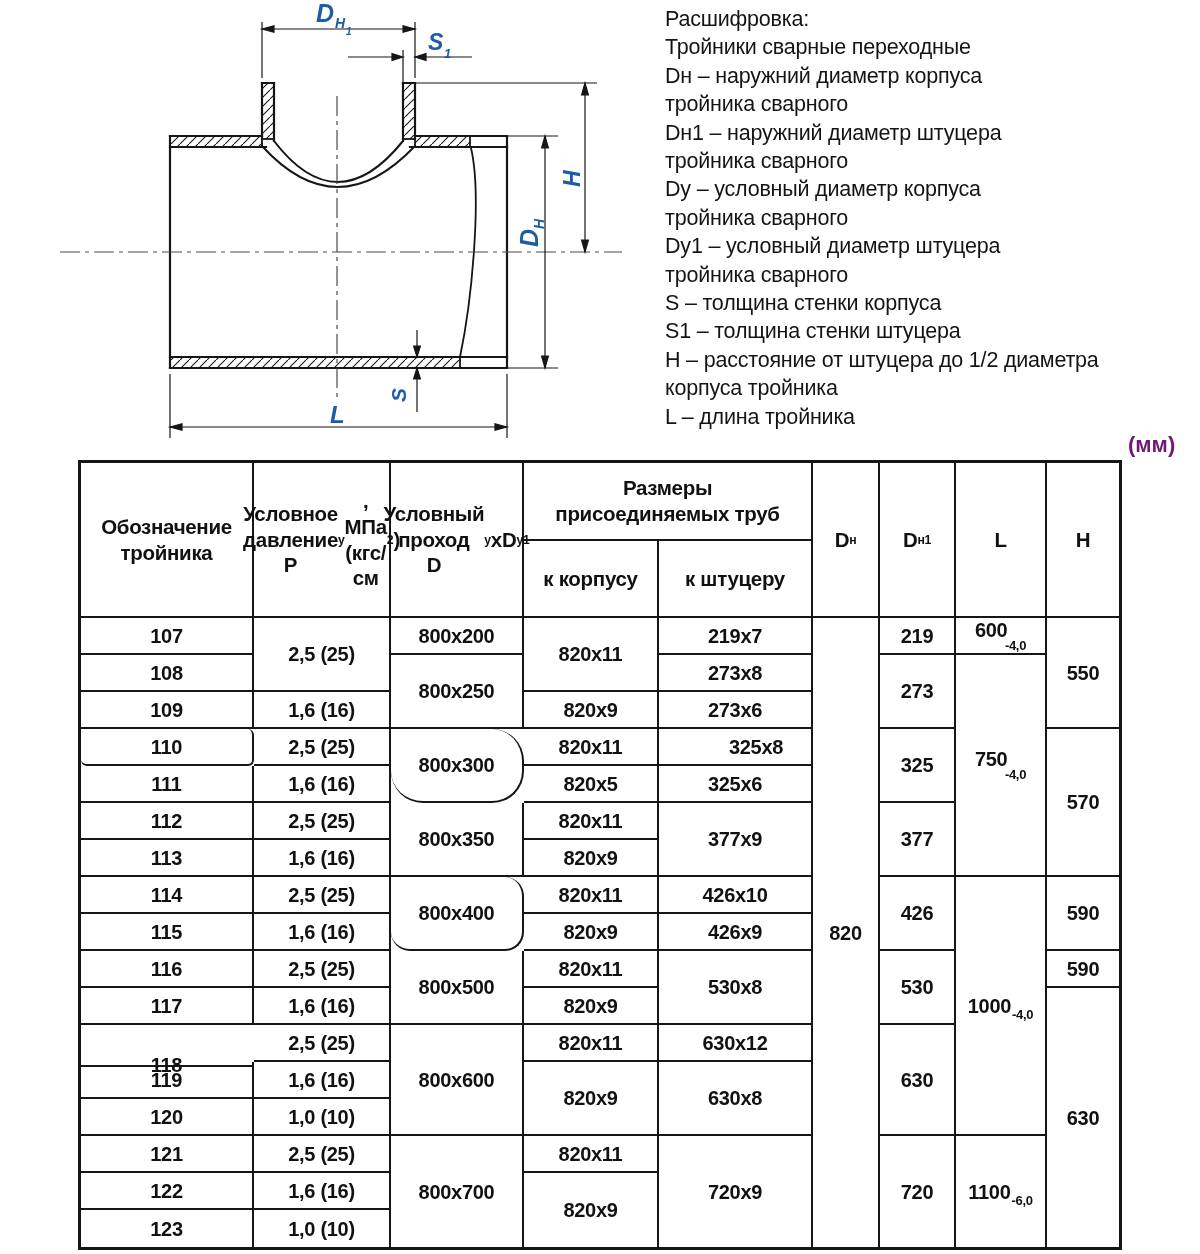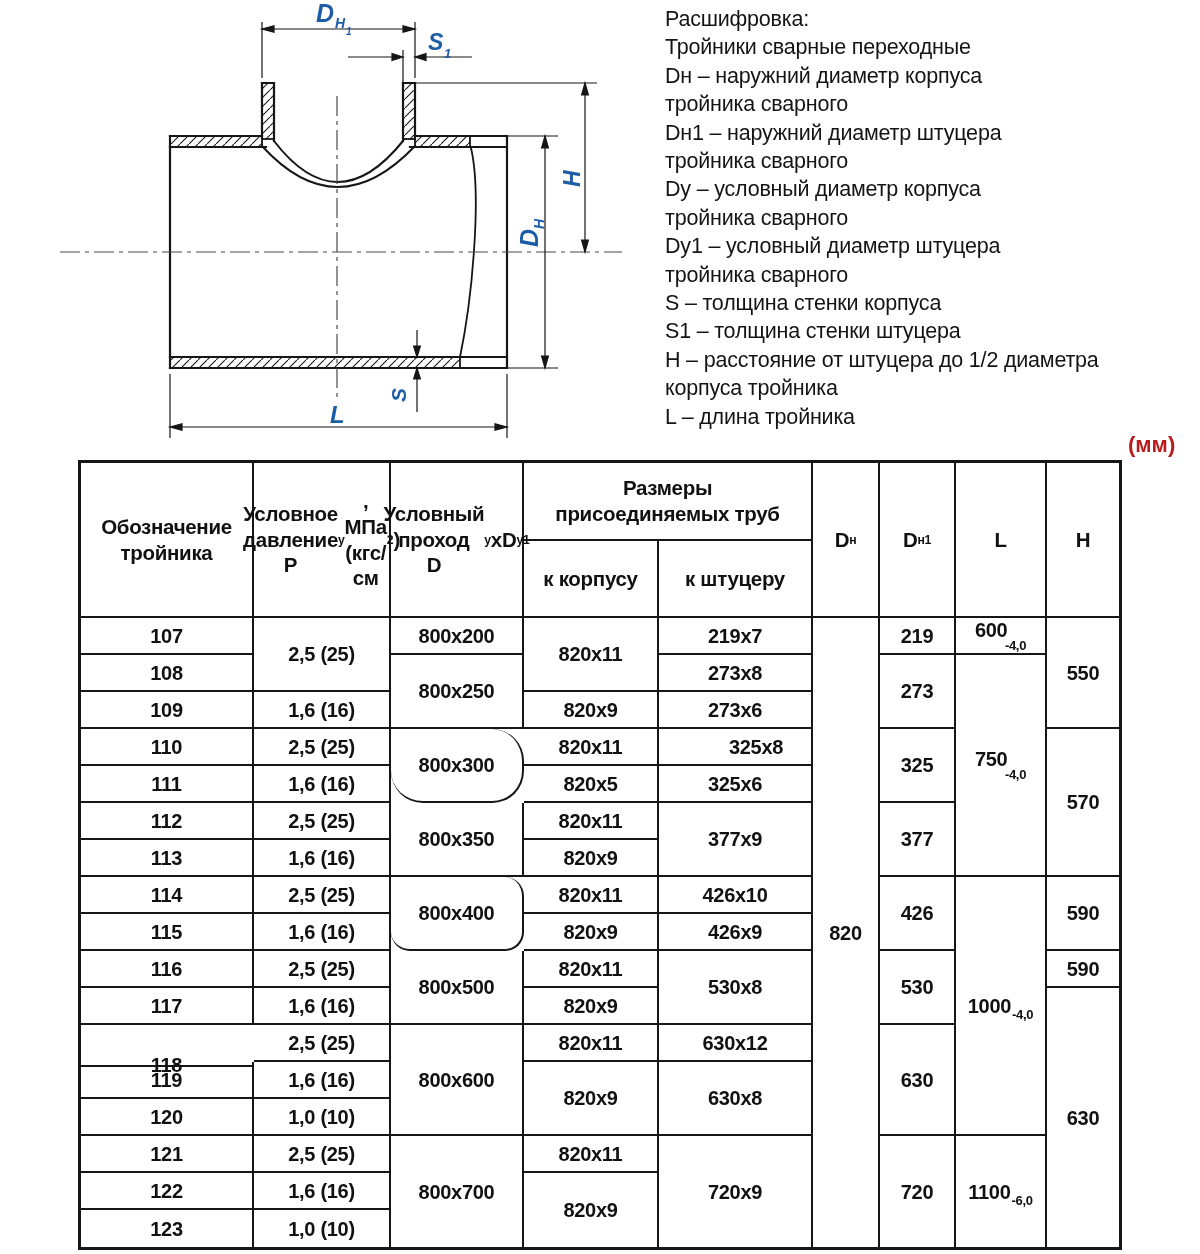--- a/index.html
+++ b/index.html
@@ -9,21 +9,21 @@
   
   .drawing{position:absolute;left:0;top:0;}
   .dimlabel{fill:#1d5ca7;font-style:italic;font-weight:bold;font-family:"Liberation Sans","DejaVu Sans",sans-serif;}
 
   
   .legend{position:absolute;left:665px;top:5px;width:520px;
           font-size:21.5px;line-height:28.4px;letter-spacing:-0.2px;color:#141414;}
   .legend-line{white-space:nowrap;}
 
   
-  .unit-note{position:absolute;left:1128px;top:432px;font-size:22px;font-weight:600;color:#b91c1c;}
+  .unit-note{position:absolute;left:1128px;top:432px;font-size:22px;font-weight:600;color:#701a75;}
 
   
   .dim-table{position:absolute;left:78px;top:460px;display:grid;
              grid-template-columns:173px 137px 133px 135px 154px 67px 76px 91px 72px;
              grid-template-rows:78px 77px repeat(17,37px);
              border:3px solid #161616;background:#fff;}
   .cell{border-right:2px solid #161616;border-bottom:2px solid #161616;
         display:flex;align-items:center;justify-content:center;text-align:center;
         font-size:20px;font-weight:700;letter-spacing:-0.3px;color:#111;
         line-height:1.2;padding:0 2px;box-sizing:border-box;}
@@ -153,21 +153,21 @@
       <div class="cell th" style="grid-area: 1 / 4 / span 1 / span 2;">Размеры<br>присоединяемых труб</div>
       <div class="cell th" style="grid-area: 2 / 4 / span 1 / span 1;">к корпусу</div>
       <div class="cell th" style="grid-area: 2 / 5 / span 1 / span 1;">к штуцеру</div>
       <div class="cell th" style="grid-area: 1 / 6 / span 2 / span 1;">D<sub>н</sub></div>
       <div class="cell th" style="grid-area: 1 / 7 / span 2 / span 1;">D<sub>н1</sub></div>
       <div class="cell th" style="grid-area: 1 / 8 / span 2 / span 1;">L</div>
       <div class="cell th no-r" style="grid-area: 1 / 9 / span 2 / span 1;">H</div>
       <div class="cell" style="grid-area: 3 / 1 / span 1 / span 1;">107</div>
       <div class="cell" style="grid-area: 4 / 1 / span 1 / span 1;">108</div>
       <div class="cell" style="grid-area: 5 / 1 / span 1 / span 1;">109</div>
-      <div class="cell" style="grid-area: 6 / 1 / span 1 / span 1;">110</div>
+      <div class="cell" style="grid-area: 6 / 1 / span 1 / span 1; border-radius: 6px;">110</div>
       <div class="cell" style="grid-area: 7 / 1 / span 1 / span 1;">111</div>
       <div class="cell" style="grid-area: 8 / 1 / span 1 / span 1;">112</div>
       <div class="cell" style="grid-area: 9 / 1 / span 1 / span 1;">113</div>
       <div class="cell" style="grid-area: 10 / 1 / span 1 / span 1;">114</div>
       <div class="cell" style="grid-area: 11 / 1 / span 1 / span 1;">115</div>
       <div class="cell" style="grid-area: 12 / 1 / span 1 / span 1;">116</div>
       <div class="cell" style="grid-area: 13 / 1 / span 1 / span 1;">117</div>
       <div class="cell" style="grid-area: 14 / 1 / span 1 / span 1; margin-top: 40px;">118</div>
       <div class="cell" style="grid-area: 15 / 1 / span 1 / span 1;">119</div>
       <div class="cell" style="grid-area: 16 / 1 / span 1 / span 1;">120</div>

